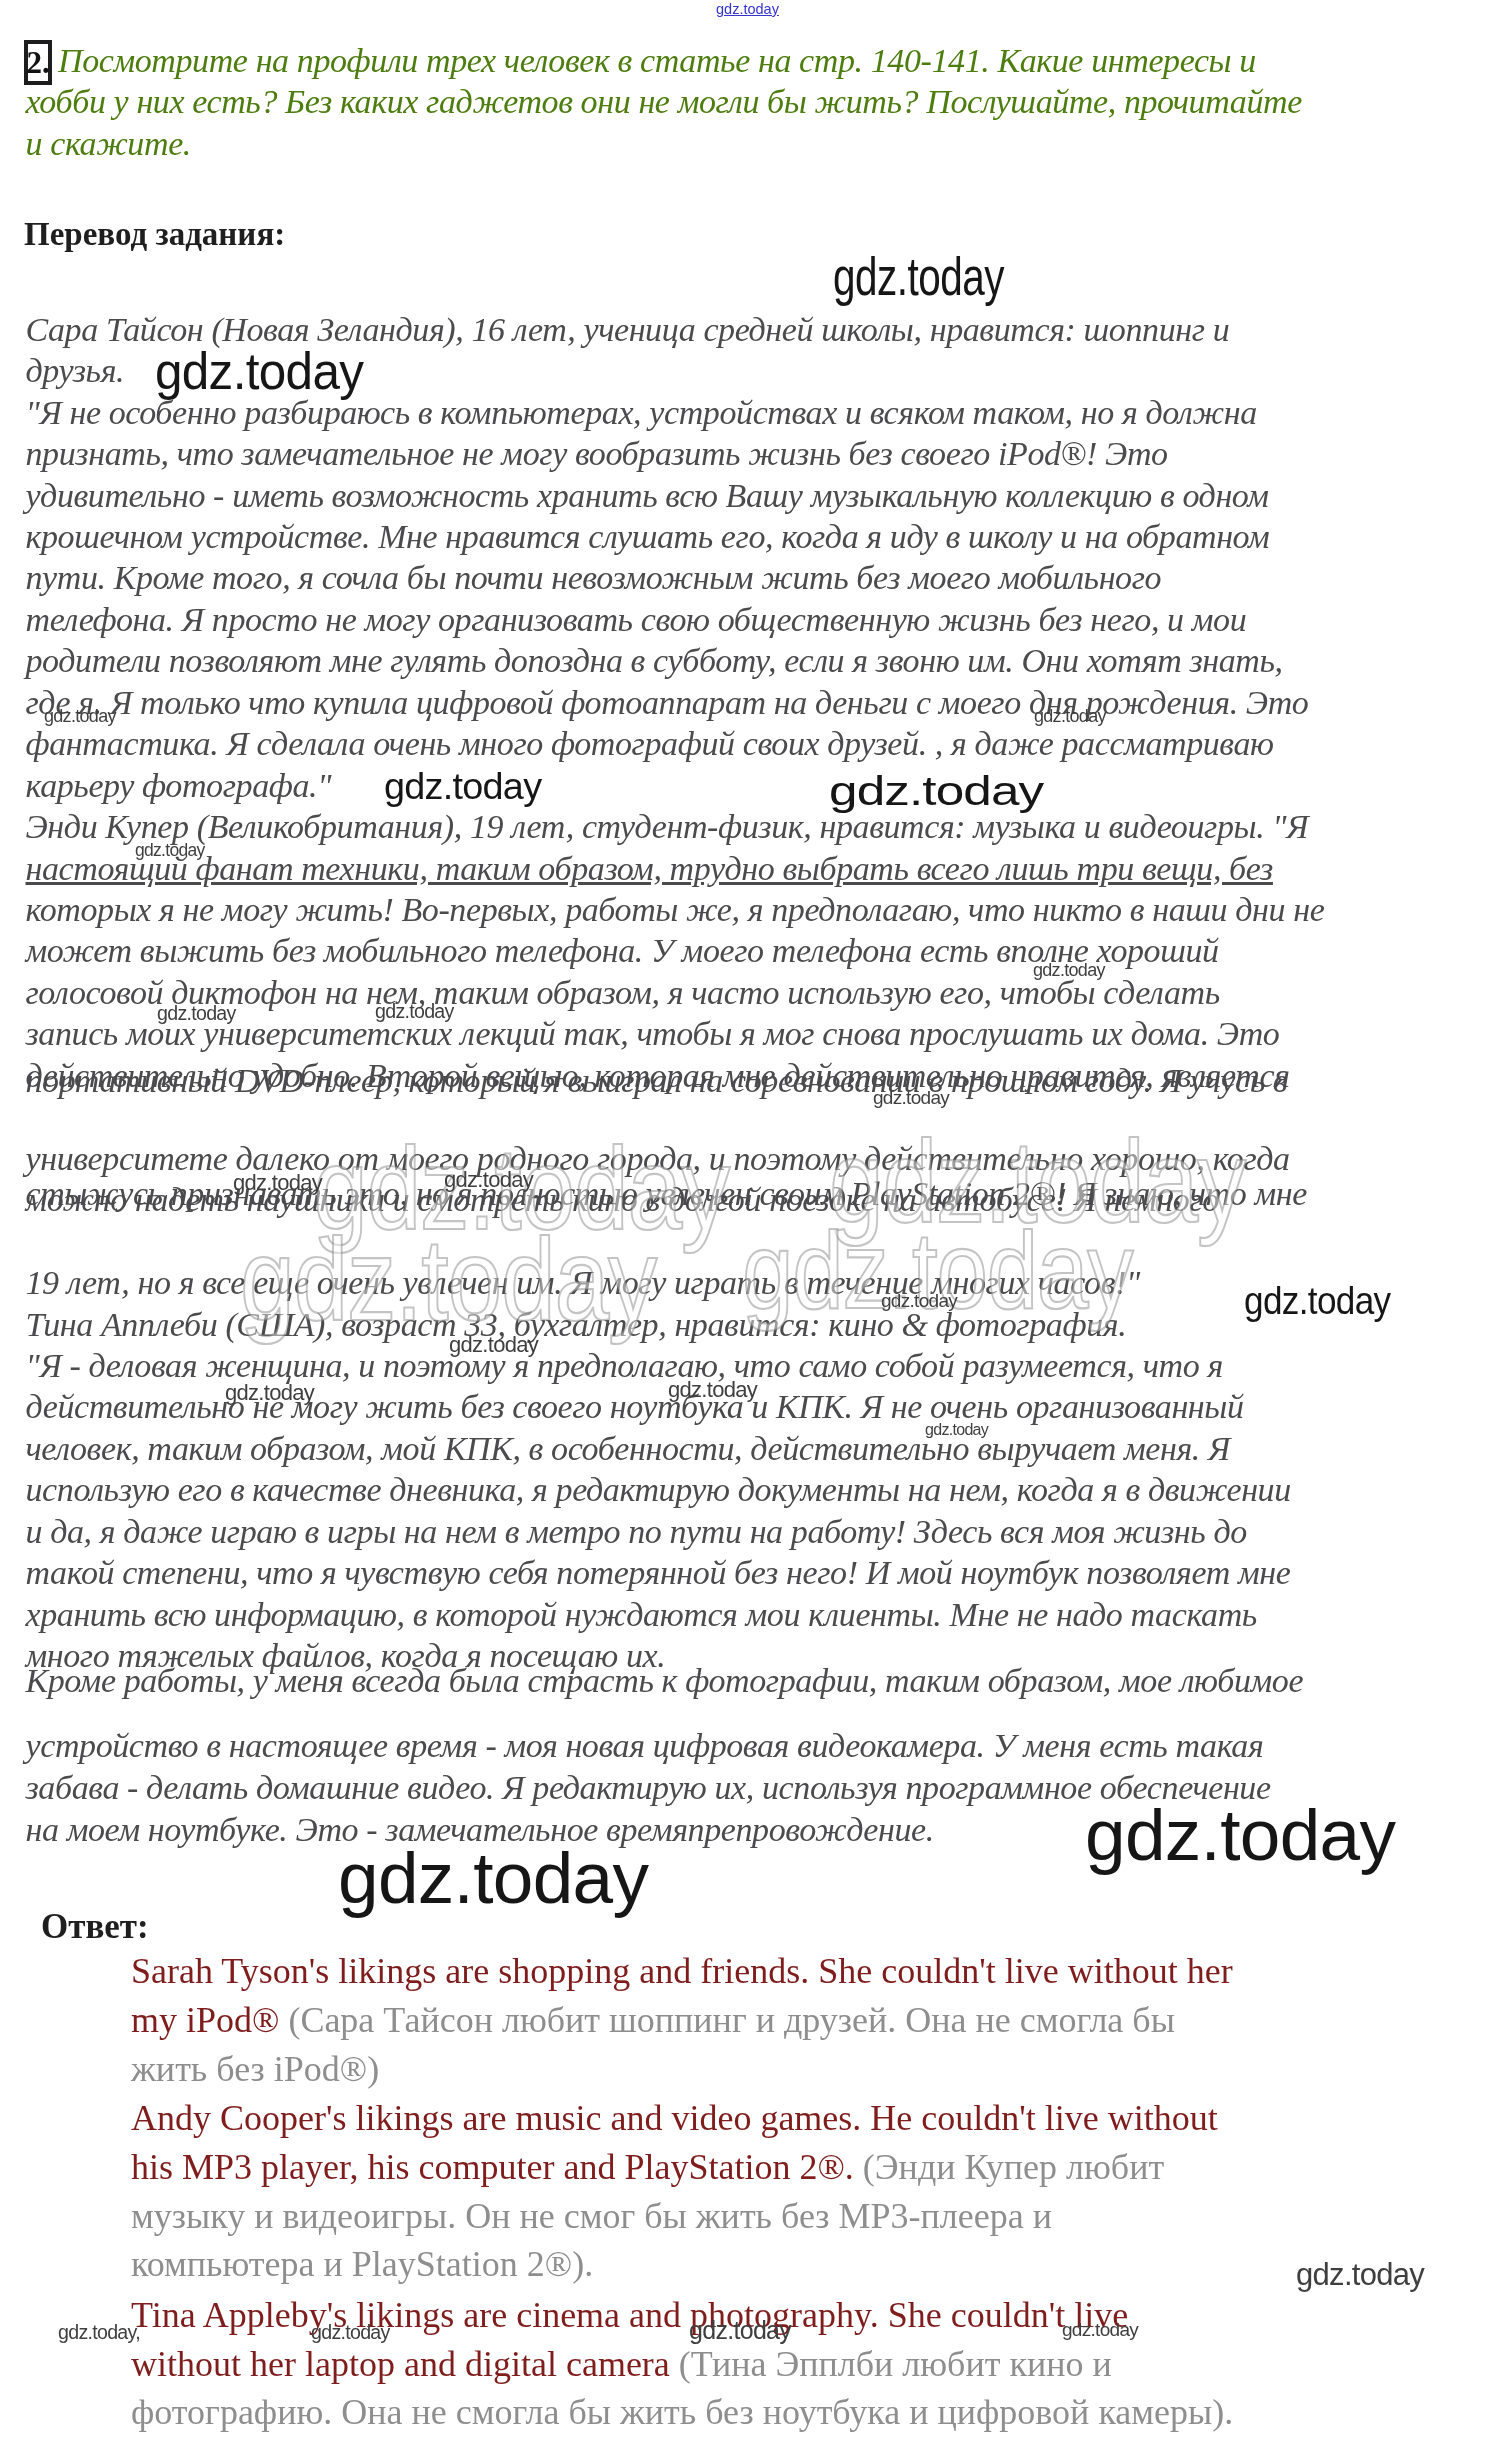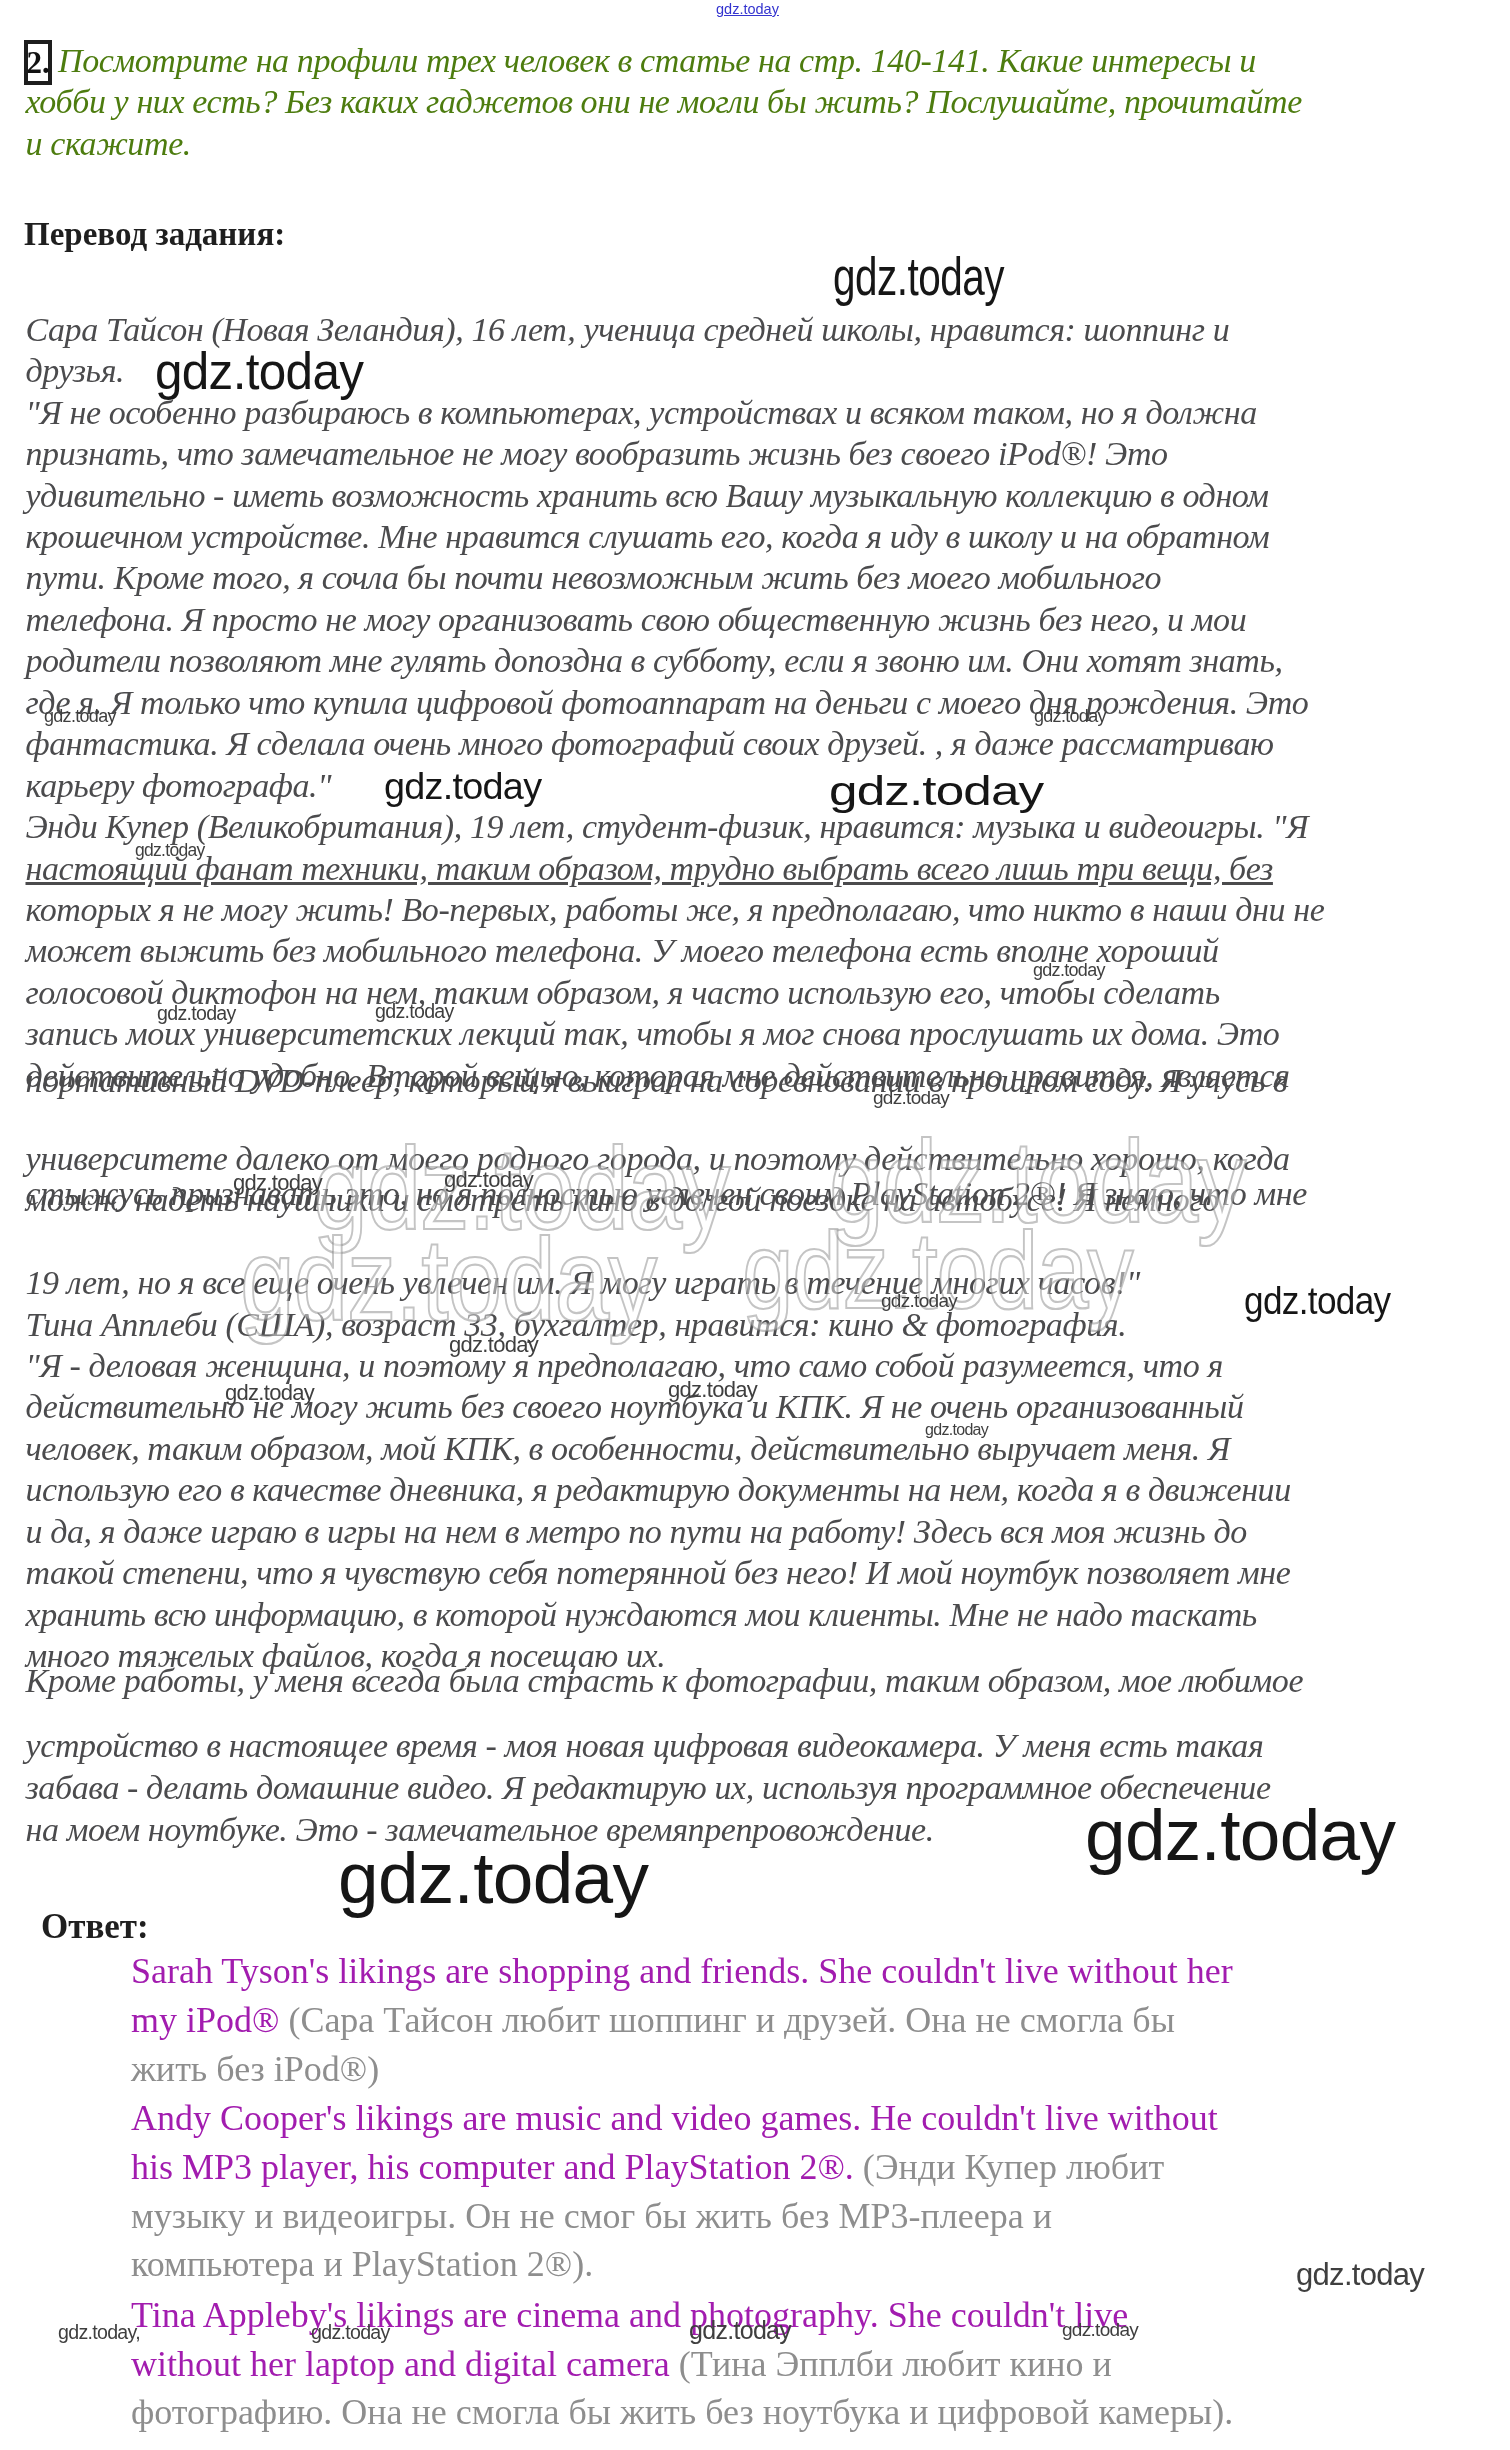--- a/index.html
+++ b/index.html
@@ -40,21 +40,21 @@
     white-space:nowrap;
     line-height:1;
   }
   .a-line{
     position:absolute;
     white-space:nowrap;
     font-size:36px;
     line-height:1;
     color:#060606;
   }
-  .a-line .seg-black{color:#a21caf;}
+  .a-line .seg-black{color:#7f1d1d;}
   .a-line .seg-gray{color:#8e8e8e;}
   
   .wm{
     position:absolute;
     font-family:"Liberation Sans", sans-serif;
     white-space:nowrap;
     line-height:1;
     transform-origin:left top;
     letter-spacing:-0.7px;
     color:#3f3f3f;

